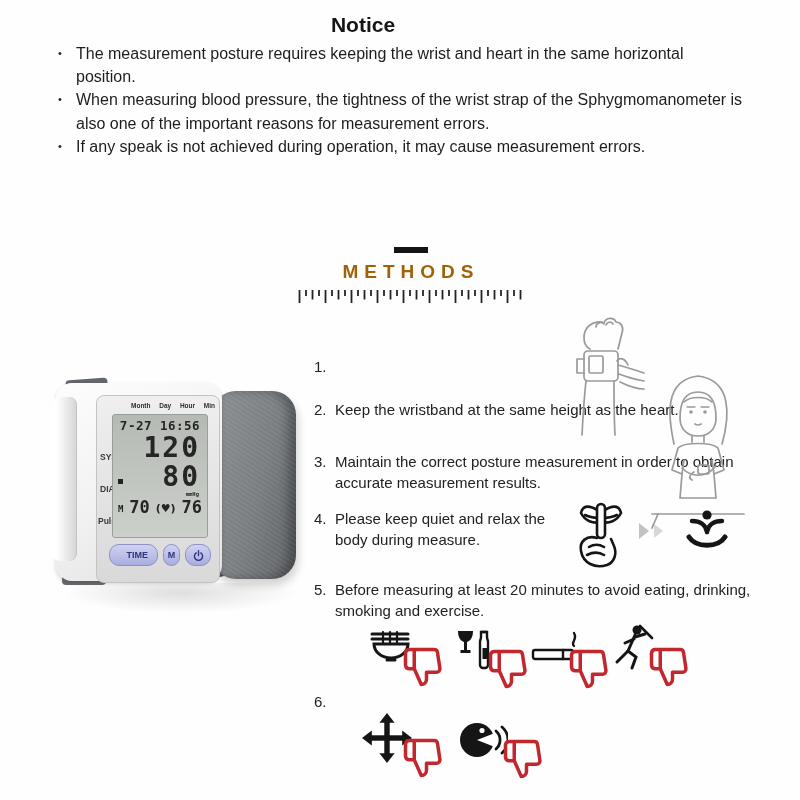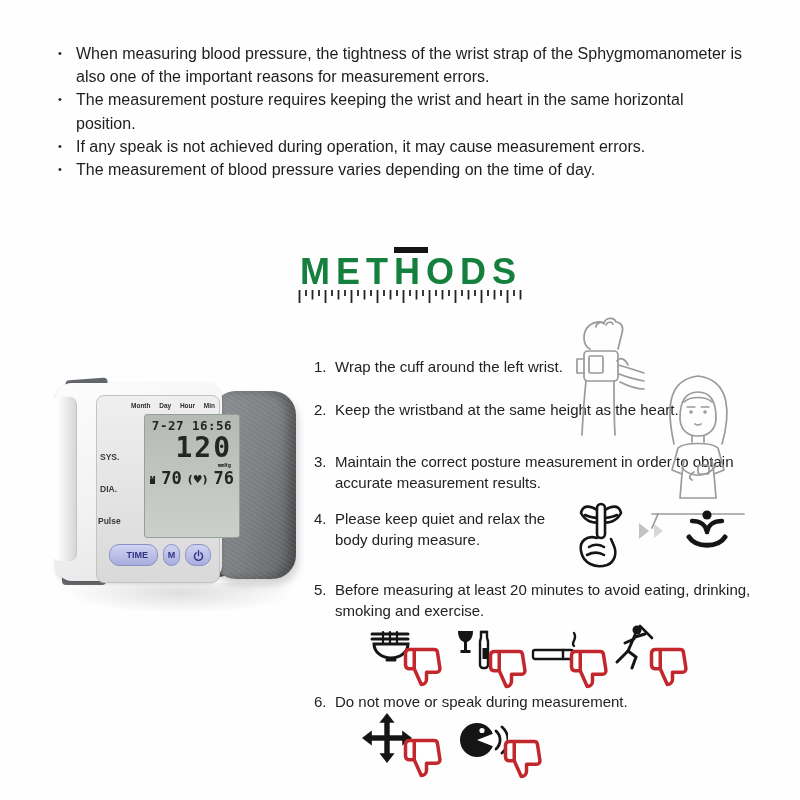--- a/index.html
+++ b/index.html
@@ -11,21 +11,21 @@
                 font-size:21px;font-weight:700;color:#161616;}
   .notice-list{position:absolute;left:57px;top:42px;width:692px;margin:0;padding:0;list-style:none;}
   .notice-list li{position:relative;padding-left:19px;font-size:16px;line-height:23.2px;
                   color:#1d1d1d;max-width:668px;}
   .notice-list li::before{content:"•";position:absolute;left:1px;top:0;font-size:11px;
                           line-height:23.2px;color:#222;}
 
   
   .methods-head{position:absolute;left:22px;top:247px;width:778px;text-align:center;}
   .methods-dash{width:34px;height:6px;background:#141414;margin:0 auto 5px;}
-  .methods-title{font-size:36px;font-weight:800;letter-spacing:6px;color:#15803d;
+  .methods-title{font-size:19px;font-weight:800;letter-spacing:6px;color:#a16207;
                  margin:0;line-height:28px;}
   .ruler{display:block;margin:4px auto 0;}
 
   
   .step{position:absolute;display:flex;font-size:15px;line-height:21px;color:#222;}
   .step .n{flex:none;width:21px;}
 
   
   .device{position:absolute;left:50px;top:375px;width:262px;height:262px;}
   .device > div{position:absolute;}
@@ -44,21 +44,21 @@
         background:linear-gradient(90deg,#ffffff 20%,#d9d9d9 95%);border-right:1px solid #c2c2c2;}
   .panel{left:46px;top:20px;width:122px;height:186px;border-radius:8px;border:1px solid #c3c3c3;
          background:linear-gradient(180deg,#efefef,#d9d9d9);}
   .panel > *{position:absolute;}
   .bezel-row{left:34px;top:6px;width:84px;display:flex;justify-content:space-between;
              font-size:6.5px;font-weight:700;color:#2e2e2e;}
   .side-labels span{position:absolute;left:3px;font-size:8.5px;font-weight:700;color:#3a3a3a;}
   .lbl-sys{top:56px;} .lbl-dia{top:88px;} .lbl-pulse{top:120px;left:1px !important;}
   .lcd{left:15px;top:18px;width:94px;height:122px;border:1px solid #97a097;border-radius:3px;
        background:linear-gradient(180deg,#b6bab5,#ccd0cb);color:#252525;
-       font-family:"DejaVu Sans Mono",monospace;font-weight:700;margin-left:32px;}
+       font-family:"DejaVu Sans Mono",monospace;font-weight:700;}
   .lcd-date{margin-top:3px;text-align:center;font-size:12.5px;letter-spacing:0.5px;}
   .lcd-big{font-size:28px;line-height:29px;text-align:right;padding-right:7px;letter-spacing:2px;}
   .lcd-unit{font-size:5.5px;text-align:right;padding-right:8px;line-height:7px;}
   .lcd-pulse-row{display:flex;align-items:flex-end;justify-content:space-between;
                  padding:0 5px;font-size:17px;line-height:18px;}
   .lcd-pulse-row .mem{font-size:9px;line-height:14px;}
   .lcd-pulse-row .heart{font-size:11px;line-height:15px;font-family:"DejaVu Sans",sans-serif;}
   .lcd-square{position:absolute;left:5px;top:64px;width:5px;height:5px;background:#222;}
   .btn-row{left:12px;top:148px;width:102px;display:flex;gap:5px;}
   .dev-btn{height:20px;border-radius:10px;border:1px solid #8d91c4;
@@ -82,25 +82,25 @@
   <svg width="0" height="0" style="position:absolute" aria-hidden="true">
     <defs>
       <symbol id="thumbdown" viewBox="0 0 24 24">
         <g transform="translate(24,0) scale(-1,1)">
           <path d="M10 15v4a3 3 0 0 0 3 3l4-9V2H5.72a2 2 0 0 0-2 1.7l-1.38 9a2 2 0 0 0 2 2.3zm7-13h2.67A2.31 2.31 0 0 1 22 4v7a2.31 2.31 0 0 1-2.33 2H17"></path>
         </g>
       </symbol>
     </defs>
   </svg>
 
+  <div class="notice-title">Notice</div>
   <ul class="notice-list">
+    <li>The measurement posture requires keeping the wrist and heart in the same horizontal position.</li>
     <li>When measuring blood pressure, the tightness of the wrist strap of the Sphygmomanometer is also one of the important reasons for measurement errors.</li>
-    <li>The measurement posture requires keeping the wrist and heart in the same horizontal position.</li>
     <li>If any speak is not achieved during operation, it may cause measurement errors.</li>
-    <li>The measurement of blood pressure varies depending on the time of day.</li>
   </ul>
 
   <div class="methods-head">
     <div class="methods-dash"></div>
     <h2 class="methods-title">METHODS</h2>
     <svg class="ruler" width="226" height="15" viewBox="0 0 226 15">
       <defs>
         <pattern id="tk" width="26" height="15" patternUnits="userSpaceOnUse">
           <g stroke="#222" stroke-width="1.8">
             <line x1="1.5" y1="0" x2="1.5" y2="13"></line>
@@ -132,20 +132,21 @@
         <span class="lbl-sys">SYS.</span>
         <span class="lbl-dia">DIA.</span>
         <span class="lbl-pulse">Pulse</span>
       </div>
       <div class="lcd">
         <div class="lcd-date">
           <span>7-27</span>
           <span>16:56</span>
         </div>
         <div class="lcd-big">120</div>
+        <div class="lcd-big">80</div>
         <div class="lcd-unit">mmHg</div>
         <div class="lcd-pulse-row">
           <span class="mem">M</span>
           <span class="pv">70</span>
           <span class="heart">(♥)</span>
           <span class="pr">76</span>
         </div>
         <div class="lcd-square"></div>
       </div>
       <div class="btn-row">
@@ -157,41 +158,39 @@
               <line x1="8" y1="2" x2="8" y2="8"></line>
           </svg>
         </div>
       </div>
     </div>
     <div class="reflection"></div>
   </div>
 
   <div class="step" style="left:314px;top:356px;width:330px">
     <span class="n">1.</span>
-    <span class="t">Wrap the cuff around the left wrist.</span>
   </div>
   <div class="step" style="left:314px;top:399px;width:430px">
     <span class="n">2.</span>
     <span class="t">Keep the wristband at the same height as the heart.</span>
   </div>
   <div class="step" style="left:314px;top:451px;width:468px">
     <span class="n">3.</span>
     <span class="t">Maintain the correct posture measurement in order to obtain accurate measurement results.</span>
   </div>
   <div class="step" style="left:314px;top:508px;width:252px">
     <span class="n">4.</span>
     <span class="t">Please keep quiet and relax the body during measure.</span>
   </div>
   <div class="step" style="left:314px;top:579px;width:474px">
     <span class="n">5.</span>
     <span class="t">Before measuring at least 20 minutes to avoid eating, drinking, smoking and exercise.</span>
   </div>
   <div class="step" style="left:314px;top:691px;width:430px">
     <span class="n">6.</span>
-    <span class="t">Do not move or speak during measurement.</span>
   </div>
 
   <svg class="abs" style="left:556px;top:303px" width="90" height="135" viewBox="0 0 90 135" fill="none" stroke="#9a9a9a" stroke-width="1.7" stroke-linecap="round" stroke-linejoin="round">
     <path d="M34 46 C26 42 26 28 34 22 C38 19 44 18 48 20 C50 14 58 14 60 19 C65 19 68 24 66 30 L62 46"></path>
     <path d="M40 24 c0 -4 5 -6 8 -3"></path>
       <path d="M50 22 c1 -3 5 -4 7 -1"></path>
     <path d="M30 78 C28 96 27 112 26 132"></path>
       <path d="M58 78 C58 98 58 114 59 132"></path>
     <rect x="28" y="48" width="34" height="30" rx="4"></rect>
     <rect x="33" y="53" width="14" height="17" rx="1.5"></rect>

